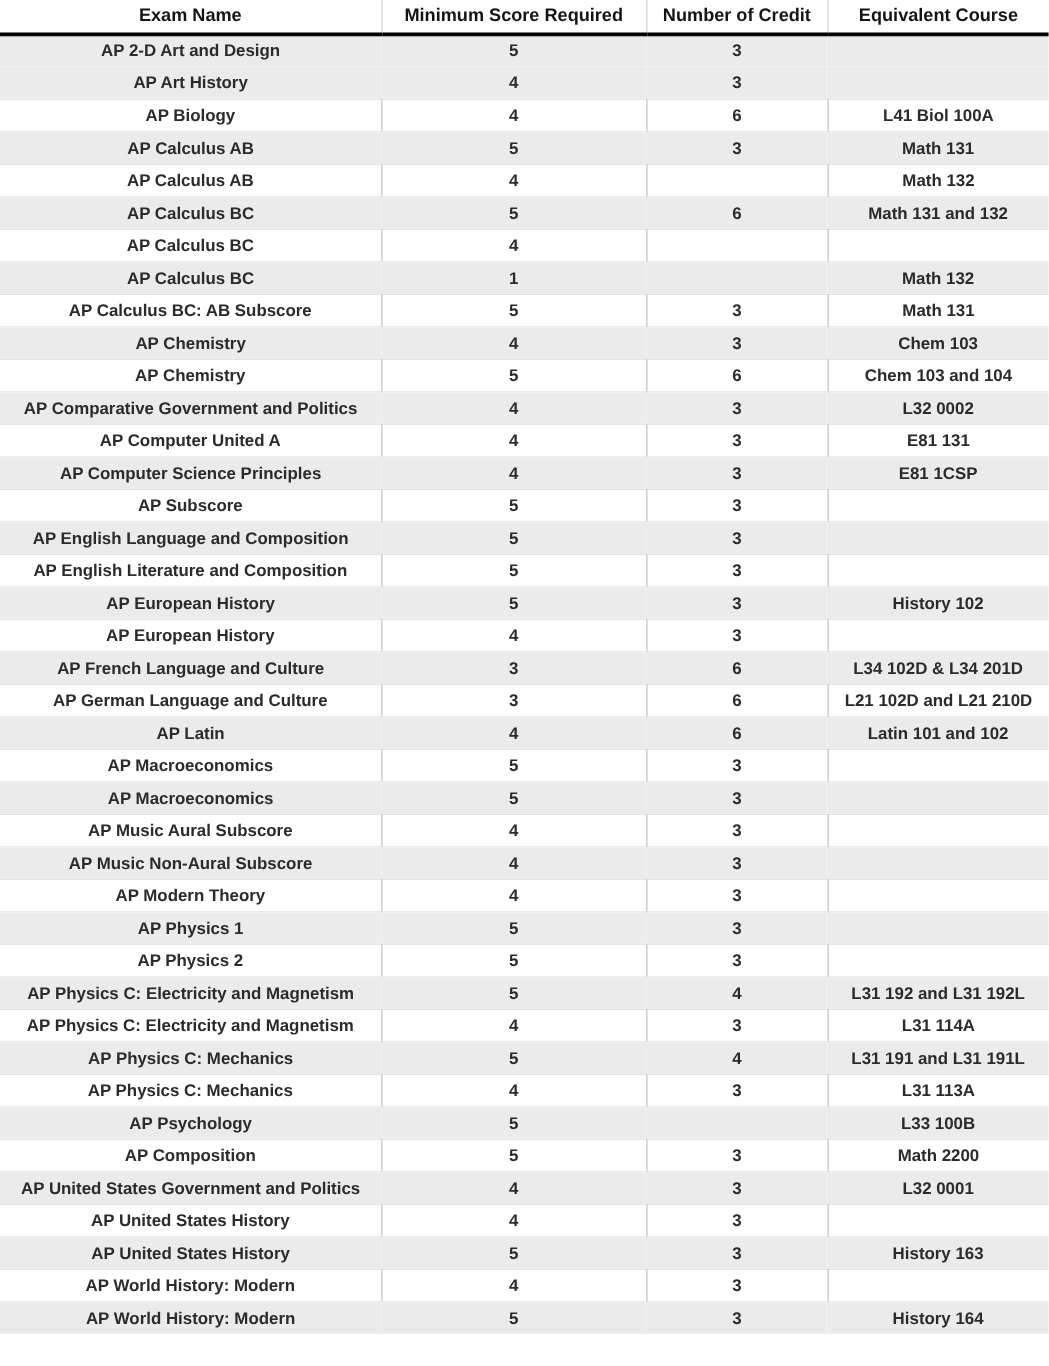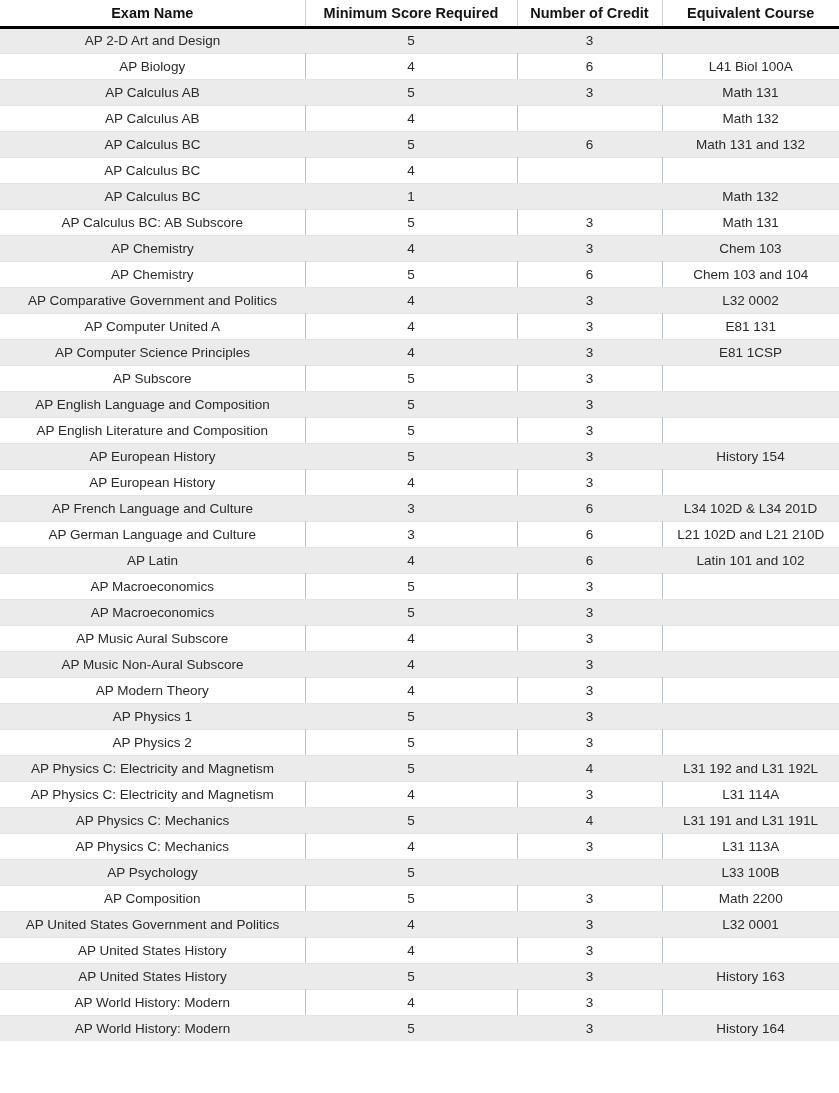--- a/index.html
+++ b/index.html
@@ -39,21 +39,21 @@
     text-align: center;
     vertical-align: middle;
     background: #ffffff;
     border-right: 1px solid #d2d2d2;
     border-bottom: 3px solid #000000;
     white-space: nowrap;
   }
   #ap-credit-table thead th:last-child { border-right: none; margin-top: 48px; }
 
   
-  #ap-credit-table tbody tr { height: 26px; }
+  #ap-credit-table tbody tr { height: 26px; font-weight: bold; }
 
   #ap-credit-table tbody td {
     height: 26px;
     padding: 0 6px;
     font-size: 13.5px;
     text-align: center;
     vertical-align: middle;
     color: #2b2b2b;
     white-space: nowrap;
     overflow: hidden;
@@ -92,20 +92,26 @@
       <th>Equivalent Course</th>
     </tr>
   </thead>
   <tbody id="table-body">
       <tr class="row-shaded">
         <td>AP 2-D Art and Design</td>
         <td>5</td>
         <td>3</td>
         <td></td>
       </tr>
+      <tr class="row-shaded">
+        <td>AP Art History</td>
+        <td>4</td>
+        <td>3</td>
+        <td></td>
+      </tr>
       <tr class="row-plain">
         <td>AP Biology</td>
         <td>4</td>
         <td>6</td>
         <td>L41 Biol 100A</td>
       </tr>
       <tr class="row-shaded">
         <td>AP Calculus AB</td>
         <td>5</td>
         <td>3</td>
@@ -186,21 +192,21 @@
       <tr class="row-plain">
         <td>AP English Literature and Composition</td>
         <td>5</td>
         <td>3</td>
         <td></td>
       </tr>
       <tr class="row-shaded">
         <td>AP European History</td>
         <td>5</td>
         <td>3</td>
-        <td>History 154</td>
+        <td>History 102</td>
       </tr>
       <tr class="row-plain">
         <td>AP European History</td>
         <td>4</td>
         <td>3</td>
         <td></td>
       </tr>
       <tr class="row-shaded">
         <td>AP French Language and Culture</td>
         <td>3</td>

